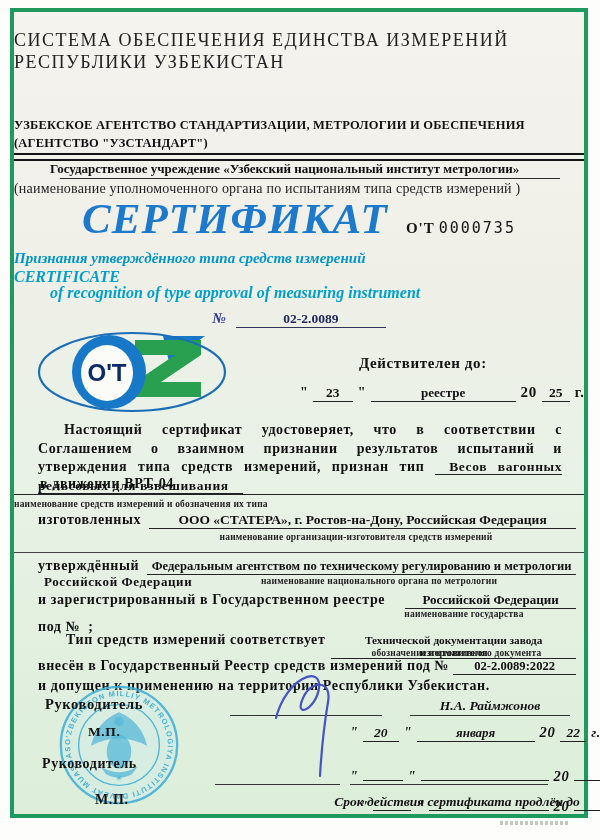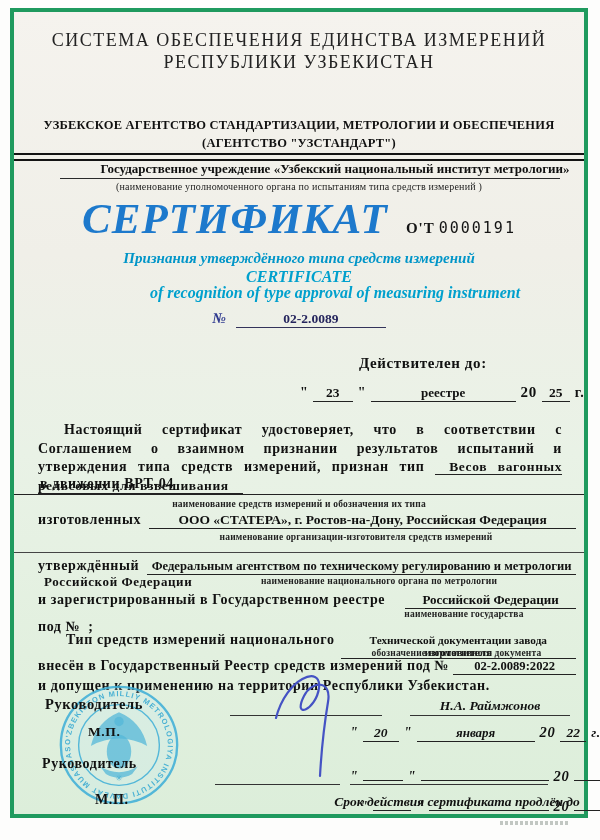--- a/index.html
+++ b/index.html
@@ -3,21 +3,21 @@
 <meta charset="utf-8">
 <style>
   html,body{margin:0;padding:0;background:#ffffff;}
   .page{position:relative;width:600px;height:840px;background:#fdfdfc;overflow:hidden;
         font-family:"Liberation Serif","DejaVu Serif",serif;color:#151515;}
   .frame{position:absolute;left:10px;top:8px;width:570px;height:802px;
          border:4px solid #1f9a5e;
          background:linear-gradient(180deg,#f5f3ee 0%,#f0efe8 30%,#e9f2e6 55%,#e2f0df 80%,#dceeda 100%);
          box-sizing:content-box;}
   .abs{position:absolute;}
-  .ctr{left:0;width:100%;text-align:center;}
+  .ctr{left:0;width:100%;}
   .hdr{font-size:18px;letter-spacing:1.5px;color:#222;}
   .agency{font-size:12.5px;font-weight:bold;letter-spacing:.2px;color:#111;}
   .dblrule{left:0;width:100%;height:4px;border-top:2px solid #141414;border-bottom:2px solid #141414;}
   .inst{font-size:13px;font-weight:bold;color:#101010;margin-left:36px;}
   .rule{border-top:1.5px solid #2a2a2a;height:0;}
   .cap{font-size:9.5px;font-weight:bold;color:#222;letter-spacing:.2px;}
   .title-row{display:flex;justify-content:center;align-items:baseline;gap:18px;}
   .cert-word{font-size:43px;font-weight:bold;font-style:italic;color:#1d79cc;letter-spacing:1px;}
   .series{font-size:15px;font-weight:bold;color:#141414;letter-spacing:1px;}
   .serial{font-size:15px;font-family:"DejaVu Sans Mono",monospace;color:#141414;letter-spacing:2px;}
@@ -50,39 +50,49 @@
     <div class="abs ctr hdr" style="top:18px;">СИСТЕМА ОБЕСПЕЧЕНИЯ ЕДИНСТВА ИЗМЕРЕНИЙ</div>
     <div class="abs ctr hdr" style="top:40px;">РЕСПУБЛИКИ УЗБЕКИСТАН</div>
 
     <div class="abs ctr agency" style="top:106px;">УЗБЕКСКОЕ АГЕНТСТВО СТАНДАРТИЗАЦИИ, МЕТРОЛОГИИ И ОБЕСПЕЧЕНИЯ</div>
     <div class="abs ctr agency" style="top:124px;">(АГЕНТСТВО "УЗСТАНДАРТ")</div>
 
     <div class="abs dblrule" style="top:141px;"></div>
 
     <div class="abs ctr inst" style="top:149px;">Государственное учреждение «Узбекский национальный институт метрологии»</div>
     <div class="abs rule" style="left:46px;top:166px;width:500px;"></div>
-    <div class="abs ctr cap" style="top:169px;font-weight:normal;font-size:10px;">(наименование уполномоченного органа по испытаниям типа средств измерений )</div>
+    <div class="abs ctr cap" style="top:169px;font-weight:normal;font-size:14px;">(наименование уполномоченного органа по испытаниям типа средств измерений )</div>
 
     <div class="abs title-row" style="left:0;top:182px;width:100%;">
       <span class="cert-word">СЕРТИФИКАТ</span>
       <span>
         <span class="series">О'Т</span>
-        <span class="serial">0000191</span>
+        <span class="serial">0000735</span>
       </span>
     </div>
 
     <div class="abs ctr sub sub-ru" style="top:238px;">Признания утверждённого типа средств измерений</div>
     <div class="abs ctr sub sub-en" style="top:256px;">CERTIFICATE</div>
     <div class="abs ctr sub sub-en" style="top:272px;padding-left:36px;">of recognition of type approval of measuring instrument</div>
 
     <div class="abs num-row" style="left:0;top:298px;width:100%;">
       <span class="num-label">№</span>
       <span class="fld" style="width:150px;font-size:13.5px;">02-2.0089</span>
     </div>
 
+    <div class="abs" style="left:21px;top:318px;width:196px;height:84px;">
+      <svg width="196" height="84" viewBox="0 0 196 84">
+        <path d="M128 6 L170 6 L134 32 Z" fill="#1878c8"></path>
+        <path d="M100 10 H166 V25 L126 52 H166 V67 H100 V52 L140 25 H100 Z" fill="#28a050"></path>
+        <circle cx="74" cy="42" r="37" fill="#1878c8"></circle>
+        <ellipse cx="72" cy="43" rx="26" ry="28" fill="#fbfbf7"></ellipse>
+        <ellipse cx="97" cy="42" rx="93" ry="39" fill="none" stroke="#1b6fb8" stroke-width="2.2"></ellipse>
+        <text x="72" y="51" text-anchor="middle" font-family="Liberation Sans, sans-serif" font-size="24" font-weight="bold" fill="#0b2a6b">O'T</text>
+      </svg>
+    </div>
 
     <div class="abs lbl" style="left:316px;top:343px;font-size:15px;margin-left:29px;">Действителен до:</div>
     <div class="abs row" style="left:286px;top:372px;gap:5px;">
       <span class="quote">"</span>
       <span class="fld blackfld" style="width:40px;font-size:13.5px;">23</span>
       <span class="quote">"</span>
       <span class="fld blackfld" style="width:145px;font-size:13px;">реестре</span>
       <span class="lbl" style="font-size:15px;">20</span>
       <span class="fld blackfld" style="width:28px;font-size:13.5px;">25</span>
       <span class="lbl" style="font-size:14px;">г.</span>
@@ -116,21 +126,21 @@
       <span class="fld blackfld" style="flex:1;font-size:13px;">Российской Федерации</span>
     </div>
     <div class="abs cap" style="left:350px;top:597px;width:200px;text-align:center;">наименование государства</div>
 
     <div class="abs row" style="left:24px;top:607px;gap:8px;">
       <span class="lbl">под №</span>
       <span class="lbl">;</span>
     </div>
 
     <div class="abs row" style="left:52px;top:620px;width:510px;gap:6px;">
-      <span class="lbl">Тип средств измерений национального</span>
+      <span class="lbl">Тип средств измерений соответствует</span>
       <span class="fld blackfld" style="flex:1;font-size:11.3px;">Технической документации завода изготовителя</span>
     </div>
     <div class="abs cap" style="left:330px;top:636px;width:225px;text-align:center;">обозначение нормативного документа</div>
 
     <div class="abs row" style="left:24px;top:646px;width:538px;gap:4px;">
       <span class="lbl">внесён в Государственный Реестр средств измерений под №</span>
       <span class="fld blackfld" style="flex:1;font-size:12.6px;">02-2.0089:2022</span>
     </div>
 
     <div class="abs lbl" style="left:24px;top:666px;">и допущен к применению на территории Республики Узбекистан.</div>

